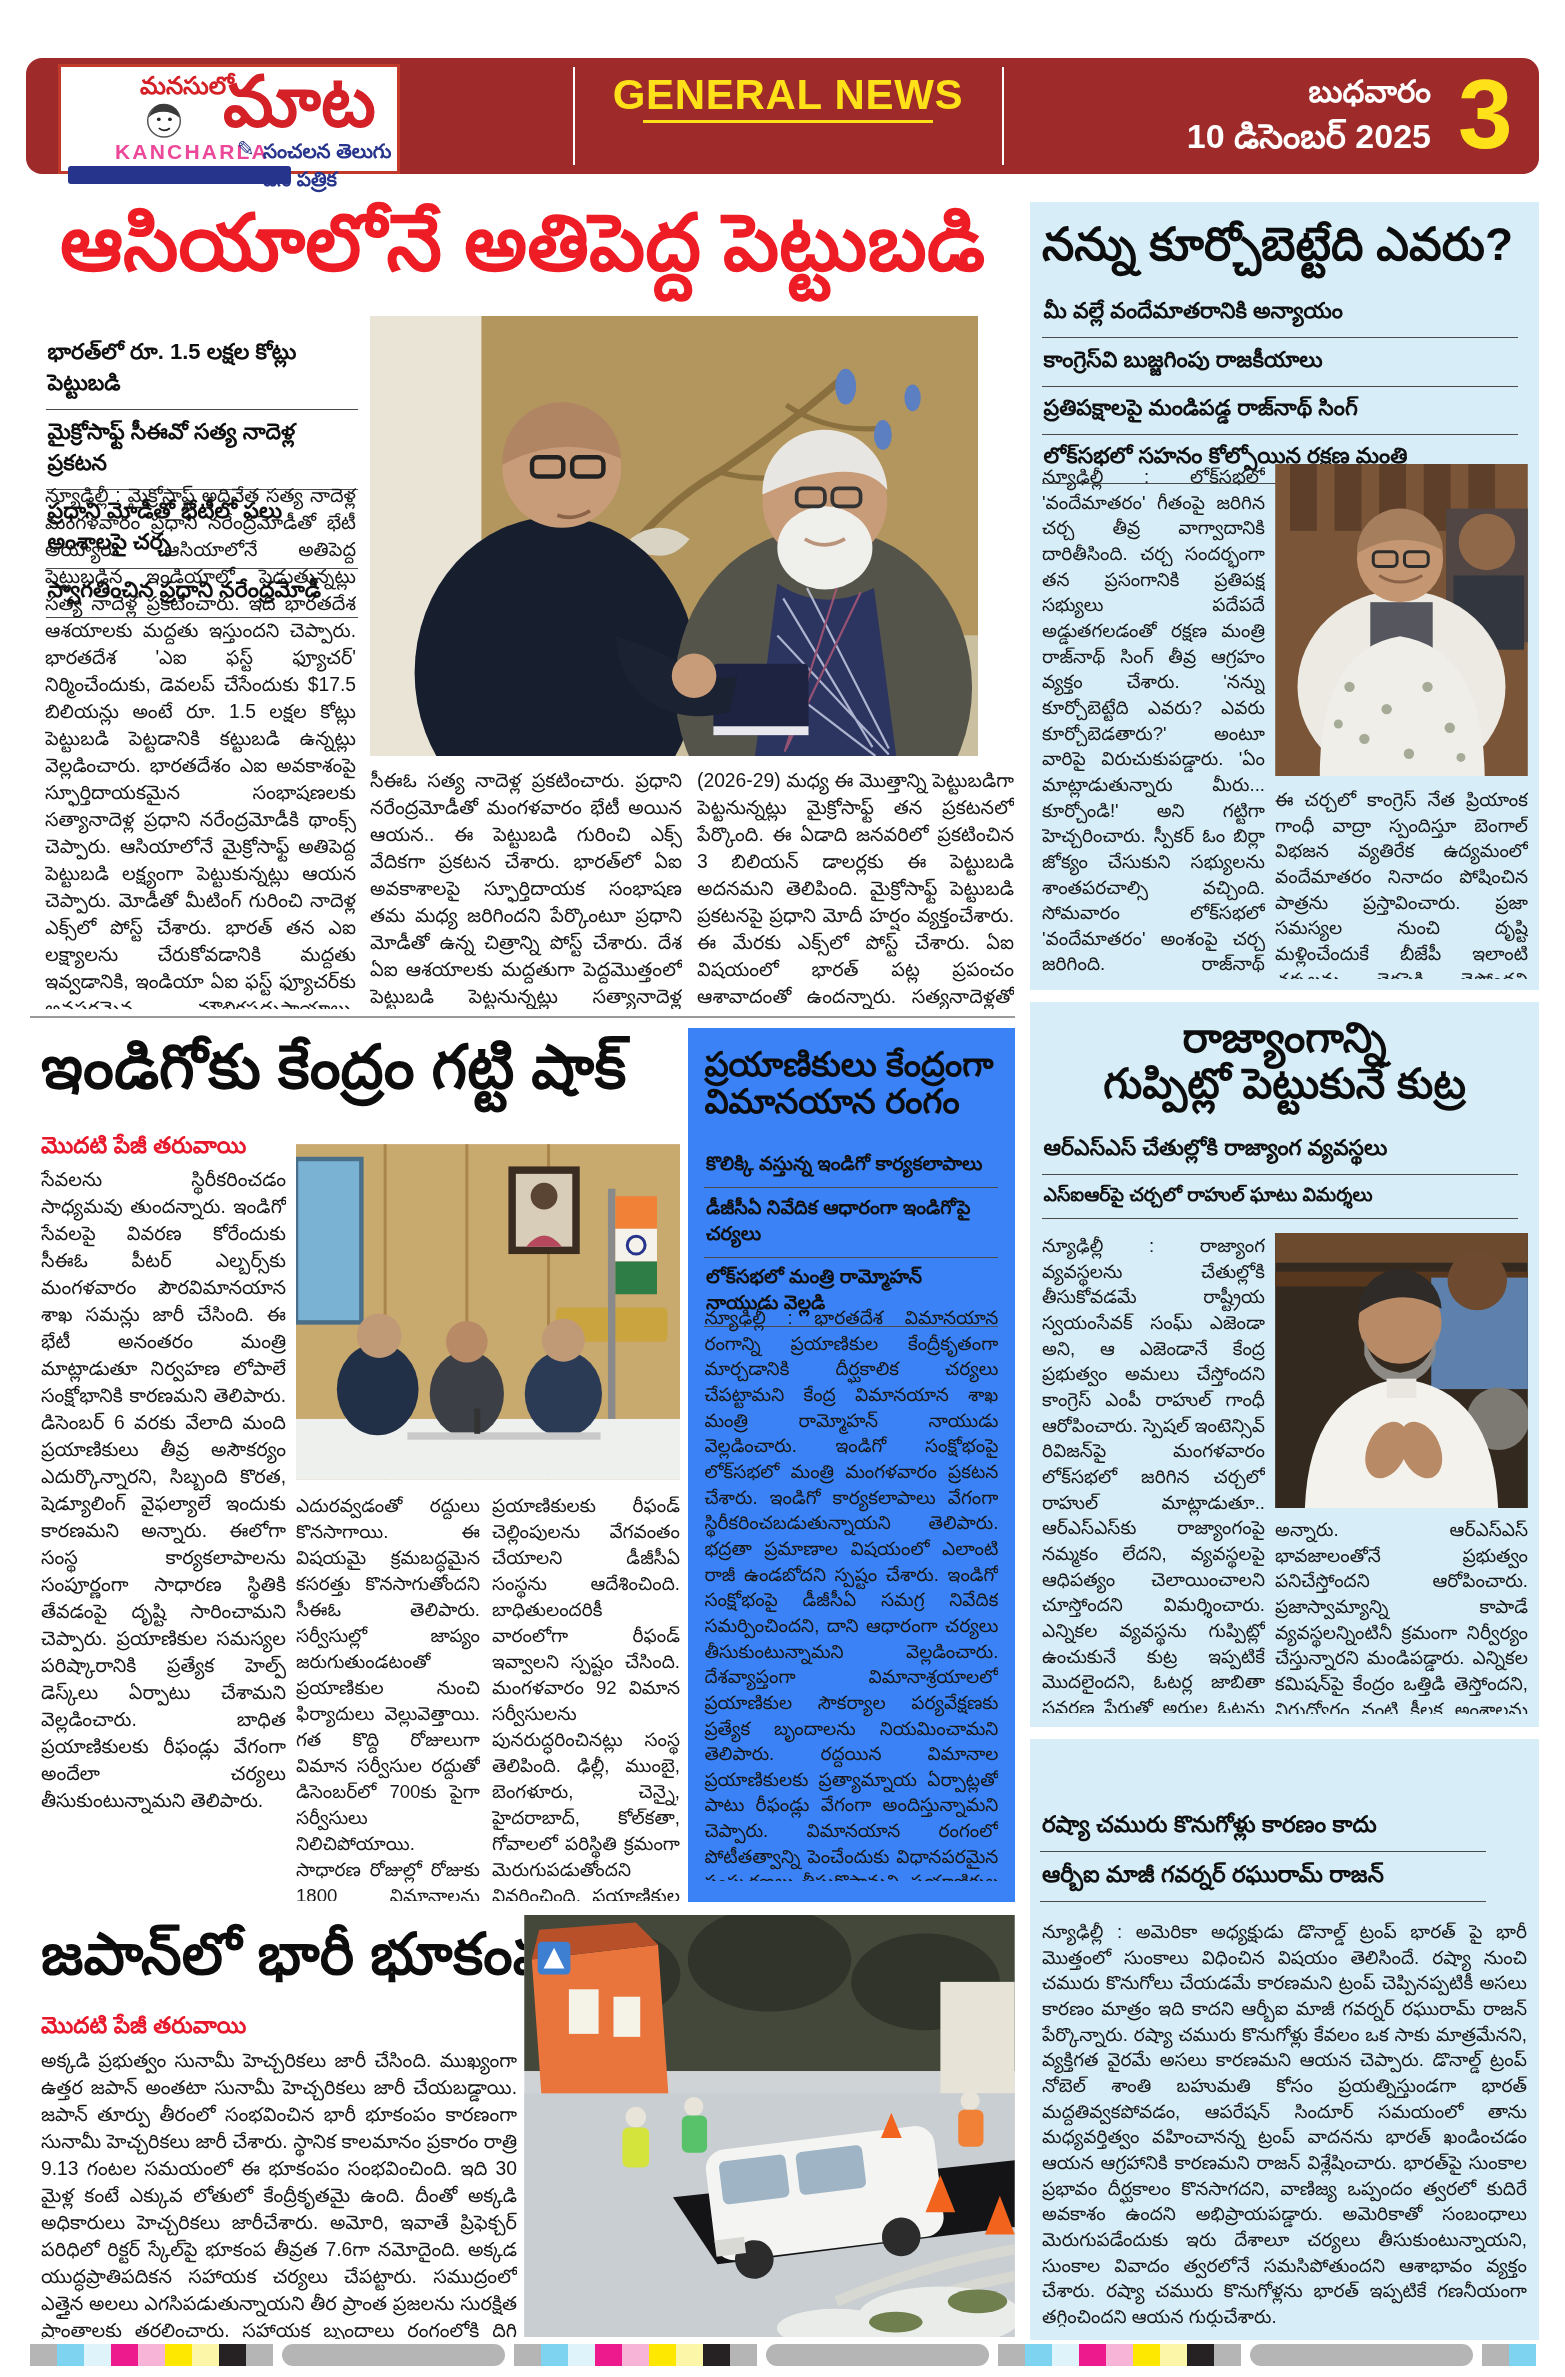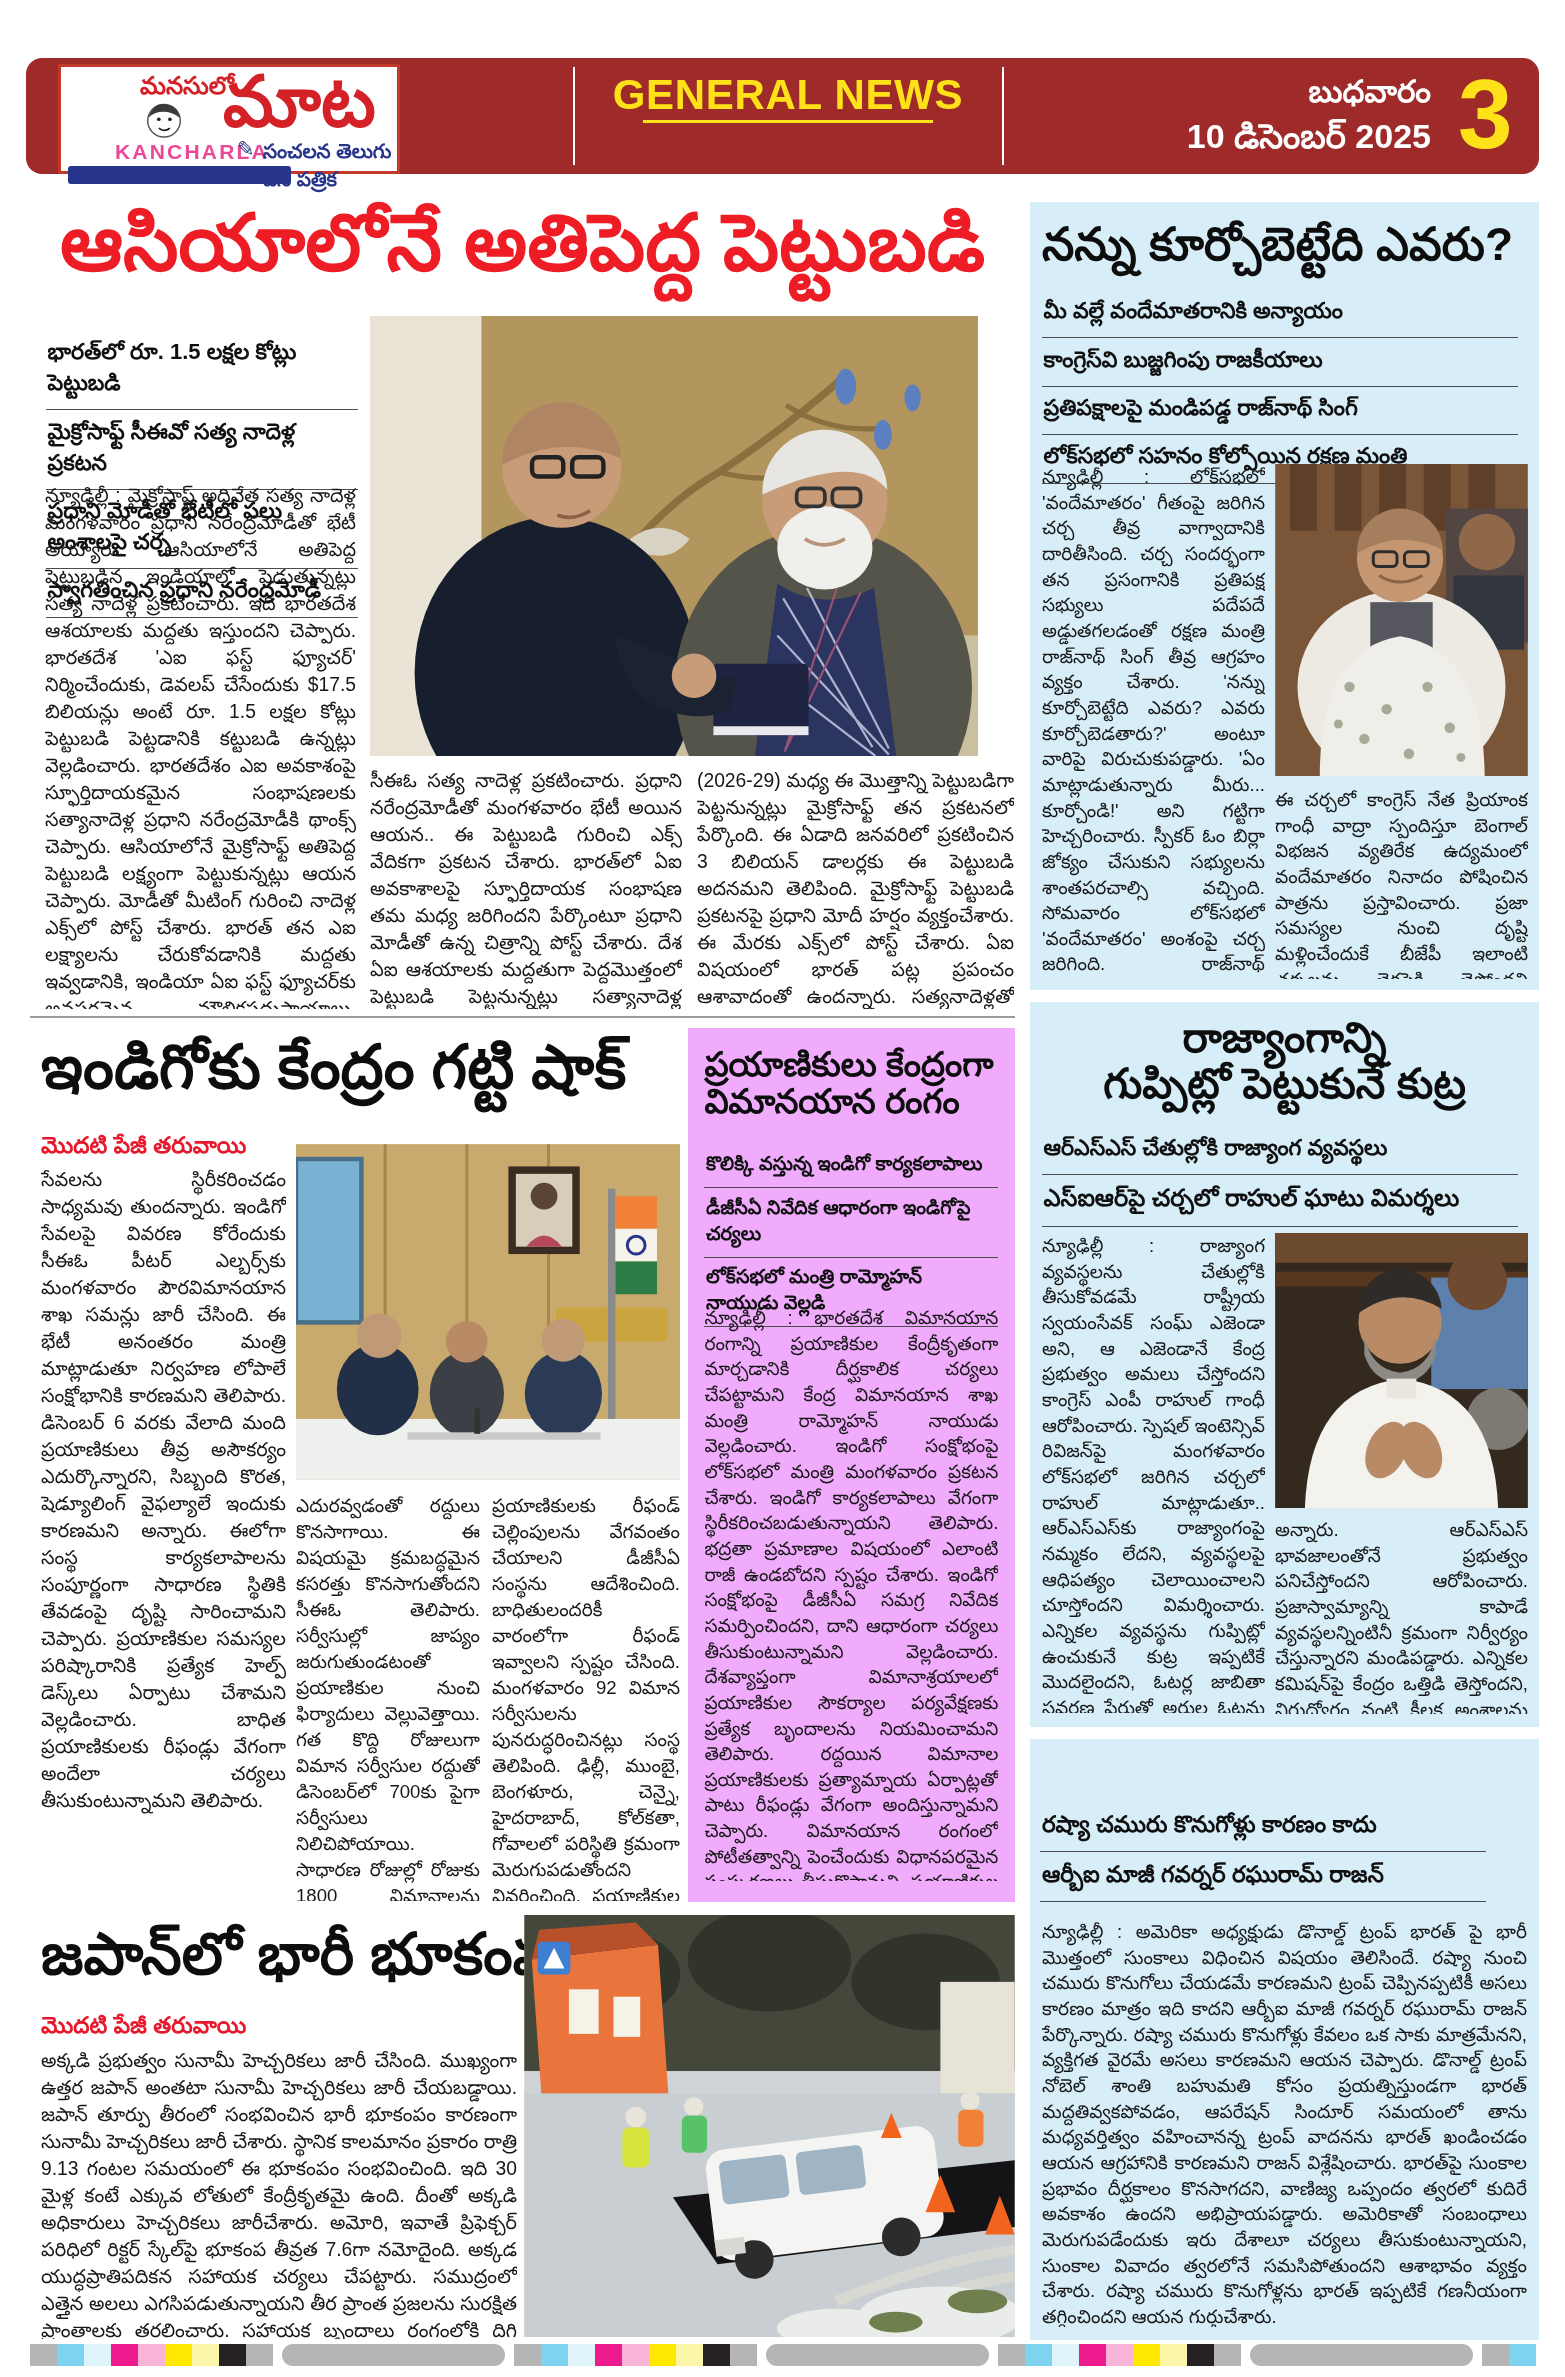--- a/index.html
+++ b/index.html
@@ -22,21 +22,21 @@
   .date-line{color:#ffffff;font-weight:bold;text-align:right;}
   .page-num{color:#ffe11a;font-weight:bold;font-size:98px;line-height:1;}
   
   .headline-red{color:#ee1c25;font-weight:bold;text-align:center;line-height:1.05;}
   .headline-black{color:#0d0d0d;font-weight:bold;line-height:1.08;}
   .subhead{font-weight:bold;color:#101010;border-bottom:1.5px solid #4a4a4a;padding:8.2px 1.5px;}
   .subhead:last-child{border-bottom:1.5px solid #4a4a4a;}
   .body-text{font-size:19.3px;line-height:1.40;text-align:justify;color:#161616;overflow:hidden;}
   .body-sm{font-size:18.6px;line-height:1.38;}
   .blue-box{background:#d7edf8;}
-  .pink-box{background:#f0abfc;}
+  .pink-box{background:#3b82f6;}
   .cont-label{color:#e8192c;font-weight:bold;font-size:23px;}
   .hr-sep{background:#9a9a9a;height:1.5px;}
   .photo{display:block;}
   
   .cbar-row{display:flex;align-items:center;gap:9px;overflow:hidden;}
   .cbar-group{display:flex;}
   .patch{width:27px;height:22px;}
   .cbar-long{width:223px;height:22px;background:#b5b5b5;border-radius:11px;flex:0 0 auto;}
 </style>
 </head>
@@ -167,21 +167,21 @@
     <div class="abs body-text body-sm" style="left:245px;top:585px;width:253px;height:192px;">ఈ చర్చలో కాంగ్రెస్ నేత ప్రియాంక గాంధీ వాద్రా స్పందిస్తూ బెంగాల్ విభజన వ్యతిరేక ఉద్యమంలో వందేమాతరం నినాదం పోషించిన పాత్రను ప్రస్తావించారు. ప్రజా సమస్యల నుంచి దృష్టి మళ్లించేందుకే బీజేపీ ఇలాంటి చర్చలను తెరపైకి తెస్తోందని ప్రతిపక్షాలు ఆరోపించాయి. చర్చ సందర్భంగా సభలో తీవ్ర గందరగోళం నెలకొనడంతో పలు దఫాలుగా వాయిదా పడింది. ఈ అంశంపై చర్చ నేడు కూడా కొనసాగనుంది.</div>
   </div>
 
   <div class="abs blue-box" style="left:1030px;top:1002px;width:509px;height:725px;">
     <div class="abs headline-black" style="left:0;top:13.4px;width:509px;font-size:42px;text-align:center;">
       <div>రాజ్యాంగాన్ని</div>
       <div>గుప్పిట్లో పెట్టుకునే కుట్ర</div>
     </div>
     <div class="abs" style="left:12px;top:125px;width:476px;">
       <div class="subhead" style="font-size:22px;">ఆర్‌ఎస్‌ఎస్ చేతుల్లోకి రాజ్యాంగ వ్యవస్థలు</div>
-      <div class="subhead" style="font-size:24px;">ఎస్‌ఐఆర్‌పై చర్చలో రాహుల్ ఘాటు విమర్శలు</div>
+      <div class="subhead" style="font-size:19px;">ఎస్‌ఐఆర్‌పై చర్చలో రాహుల్ ఘాటు విమర్శలు</div>
     </div>
     <div class="abs body-text body-sm" style="left:12px;top:231px;width:223px;height:480px;">న్యూఢిల్లీ : రాజ్యాంగ వ్యవస్థలను చేతుల్లోకి తీసుకోవడమే రాష్ట్రీయ స్వయంసేవక్ సంఘ్ ఎజెండా అని, ఆ ఎజెండానే కేంద్ర ప్రభుత్వం అమలు చేస్తోందని కాంగ్రెస్ ఎంపీ రాహుల్ గాంధీ ఆరోపించారు. స్పెషల్ ఇంటెన్సివ్ రివిజన్‌పై మంగళవారం లోక్‌సభలో జరిగిన చర్చలో రాహుల్ మాట్లాడుతూ.. ఆర్‌ఎస్‌ఎస్‌కు రాజ్యాంగంపై నమ్మకం లేదని, వ్యవస్థలపై ఆధిపత్యం చెలాయించాలని చూస్తోందని విమర్శించారు. ఎన్నికల వ్యవస్థను గుప్పిట్లో ఉంచుకునే కుట్ర ఇప్పటికే మొదలైందని, ఓటర్ల జాబితా సవరణ పేరుతో అర్హుల ఓట్లను తొలగిస్తున్నారని ధ్వజమెత్తారు.</div>
     <svg class="abs photo" style="left:245px;top:231px;" width="253" height="275" viewBox="0 0 340 370">
       <rect width="340" height="370" fill="#33291f"></rect>
       <rect x="0" y="0" width="340" height="40" fill="#6b4a2e"></rect>
       <rect x="0" y="52" width="340" height="20" fill="#57381f"></rect>
       <rect x="210" y="60" width="130" height="150" fill="#5d80ad"></rect>
       <circle cx="272" cy="64" r="40" fill="#6d4a30"></circle>
       <circle cx="300" cy="250" r="42" fill="#7d7a74"></circle>
       <path d="M40 370 Q46 210 170 196 Q294 210 300 370 Z" fill="#f3f2ed"></path>

